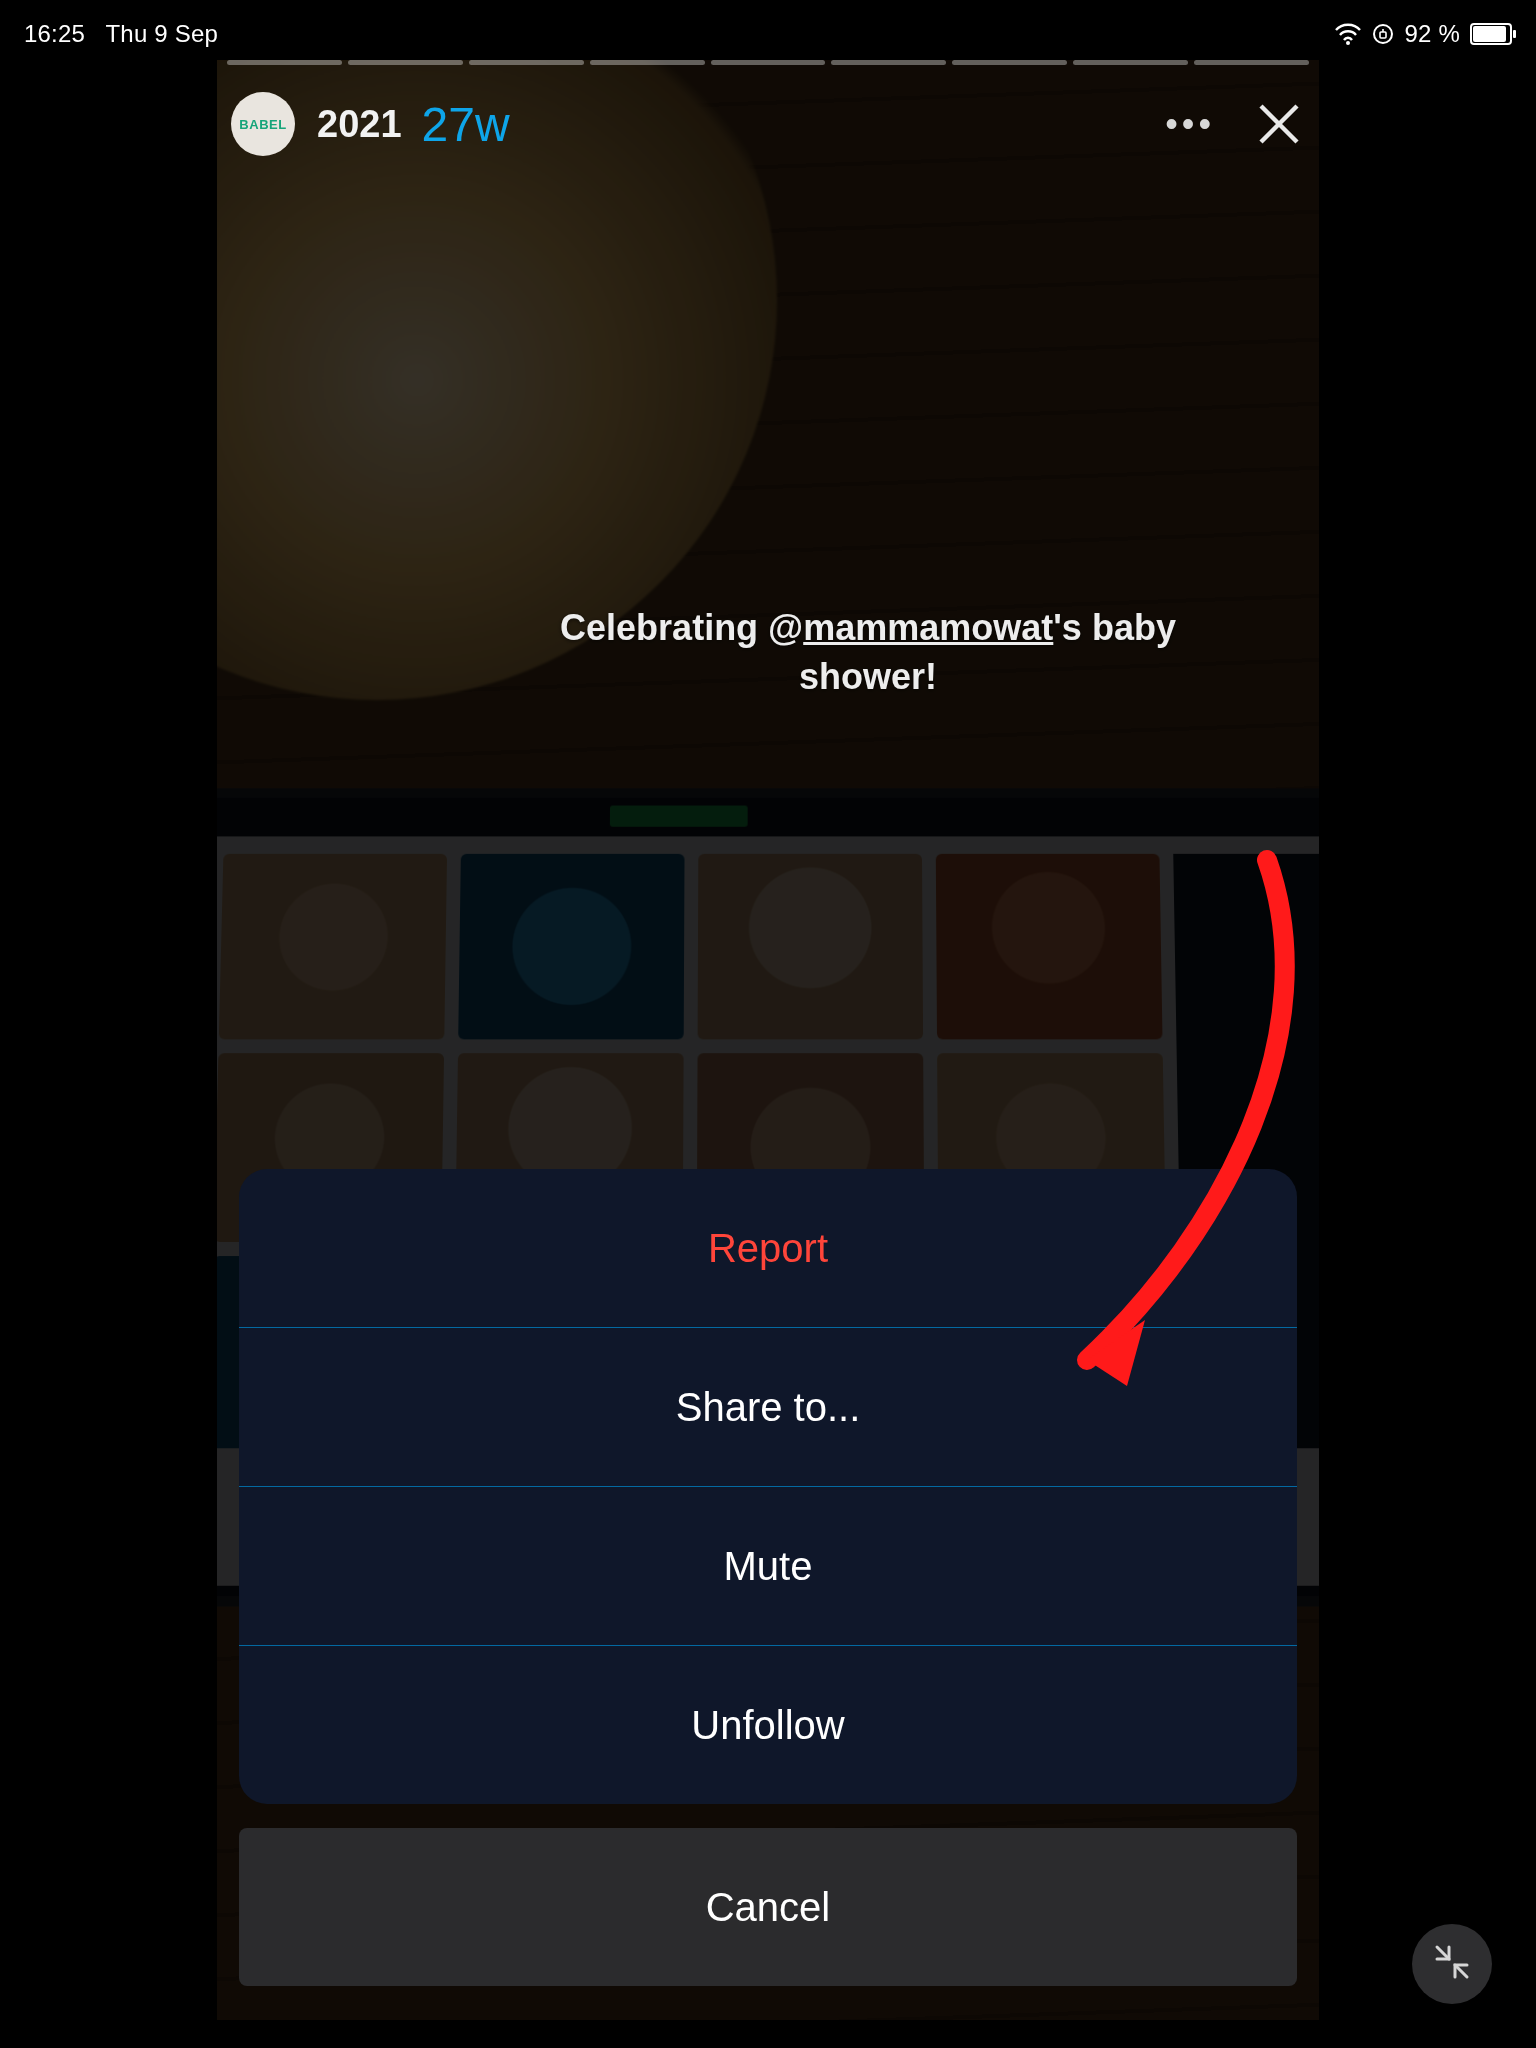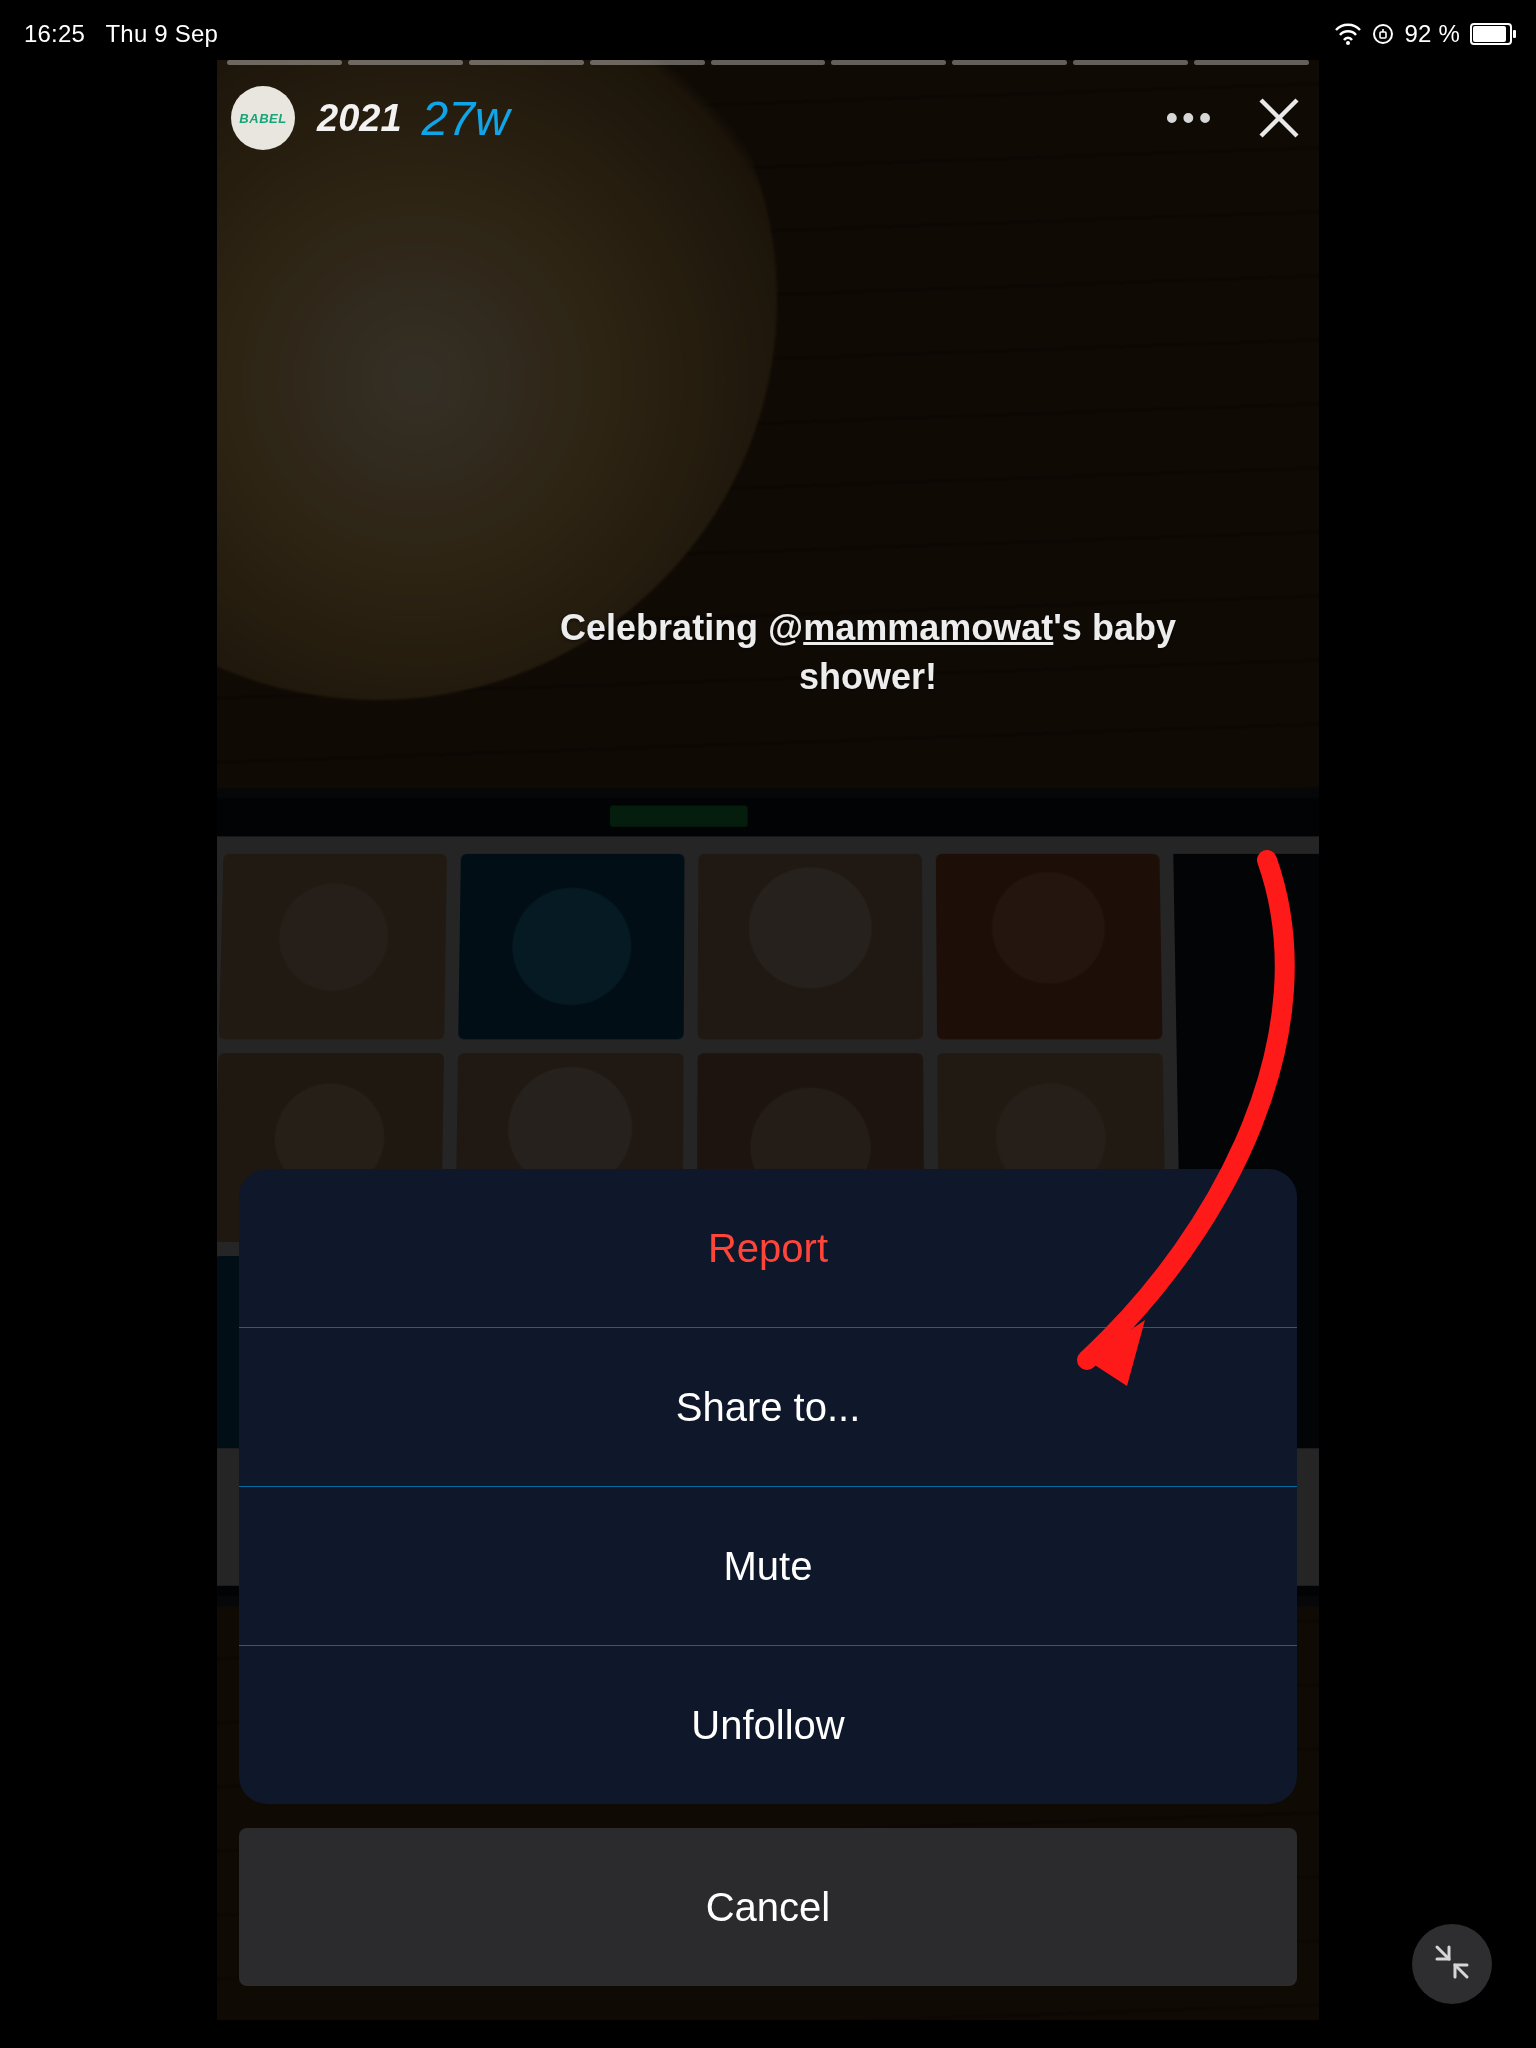--- a/index.html
+++ b/index.html
@@ -105,22 +105,22 @@
   
   .segments {
     position:absolute; top:0; left:10px; right:10px;
     display:flex; gap:6px; height:5px; z-index:6;
   }
   .seg { flex:1; background:rgba(255,255,255,0.35); border-radius:3px; position:relative; }
   .seg .fill{ position:absolute; left:0; top:0; bottom:0; background:#fff; border-radius:3px; }
 
   
   .storyhead {
-    position:absolute; top:26px; left:14px; right:14px; z-index:6;
-    display:flex; align-items:center; color:#fff;font-style:italic;
+    position:absolute; top:32px; left:14px; right:14px; z-index:6;
+    display:flex; align-items:center; color:#fff;
   }
   .avatar {
     width:64px; height:64px; border-radius:50%;
     background:#e9e5df;
     display:flex; align-items:center; justify-content:center;
     font-size:13px; font-weight:700; color:#17a57a;
     letter-spacing:0.5px;
   }
   .title { margin-left:22px; font-size:38px; font-weight:700; color:#f2f2f2; }
   .age   { margin-left:20px; font-size:48px; font-weight:500; color:#0ea5e9;text-align:center; }

